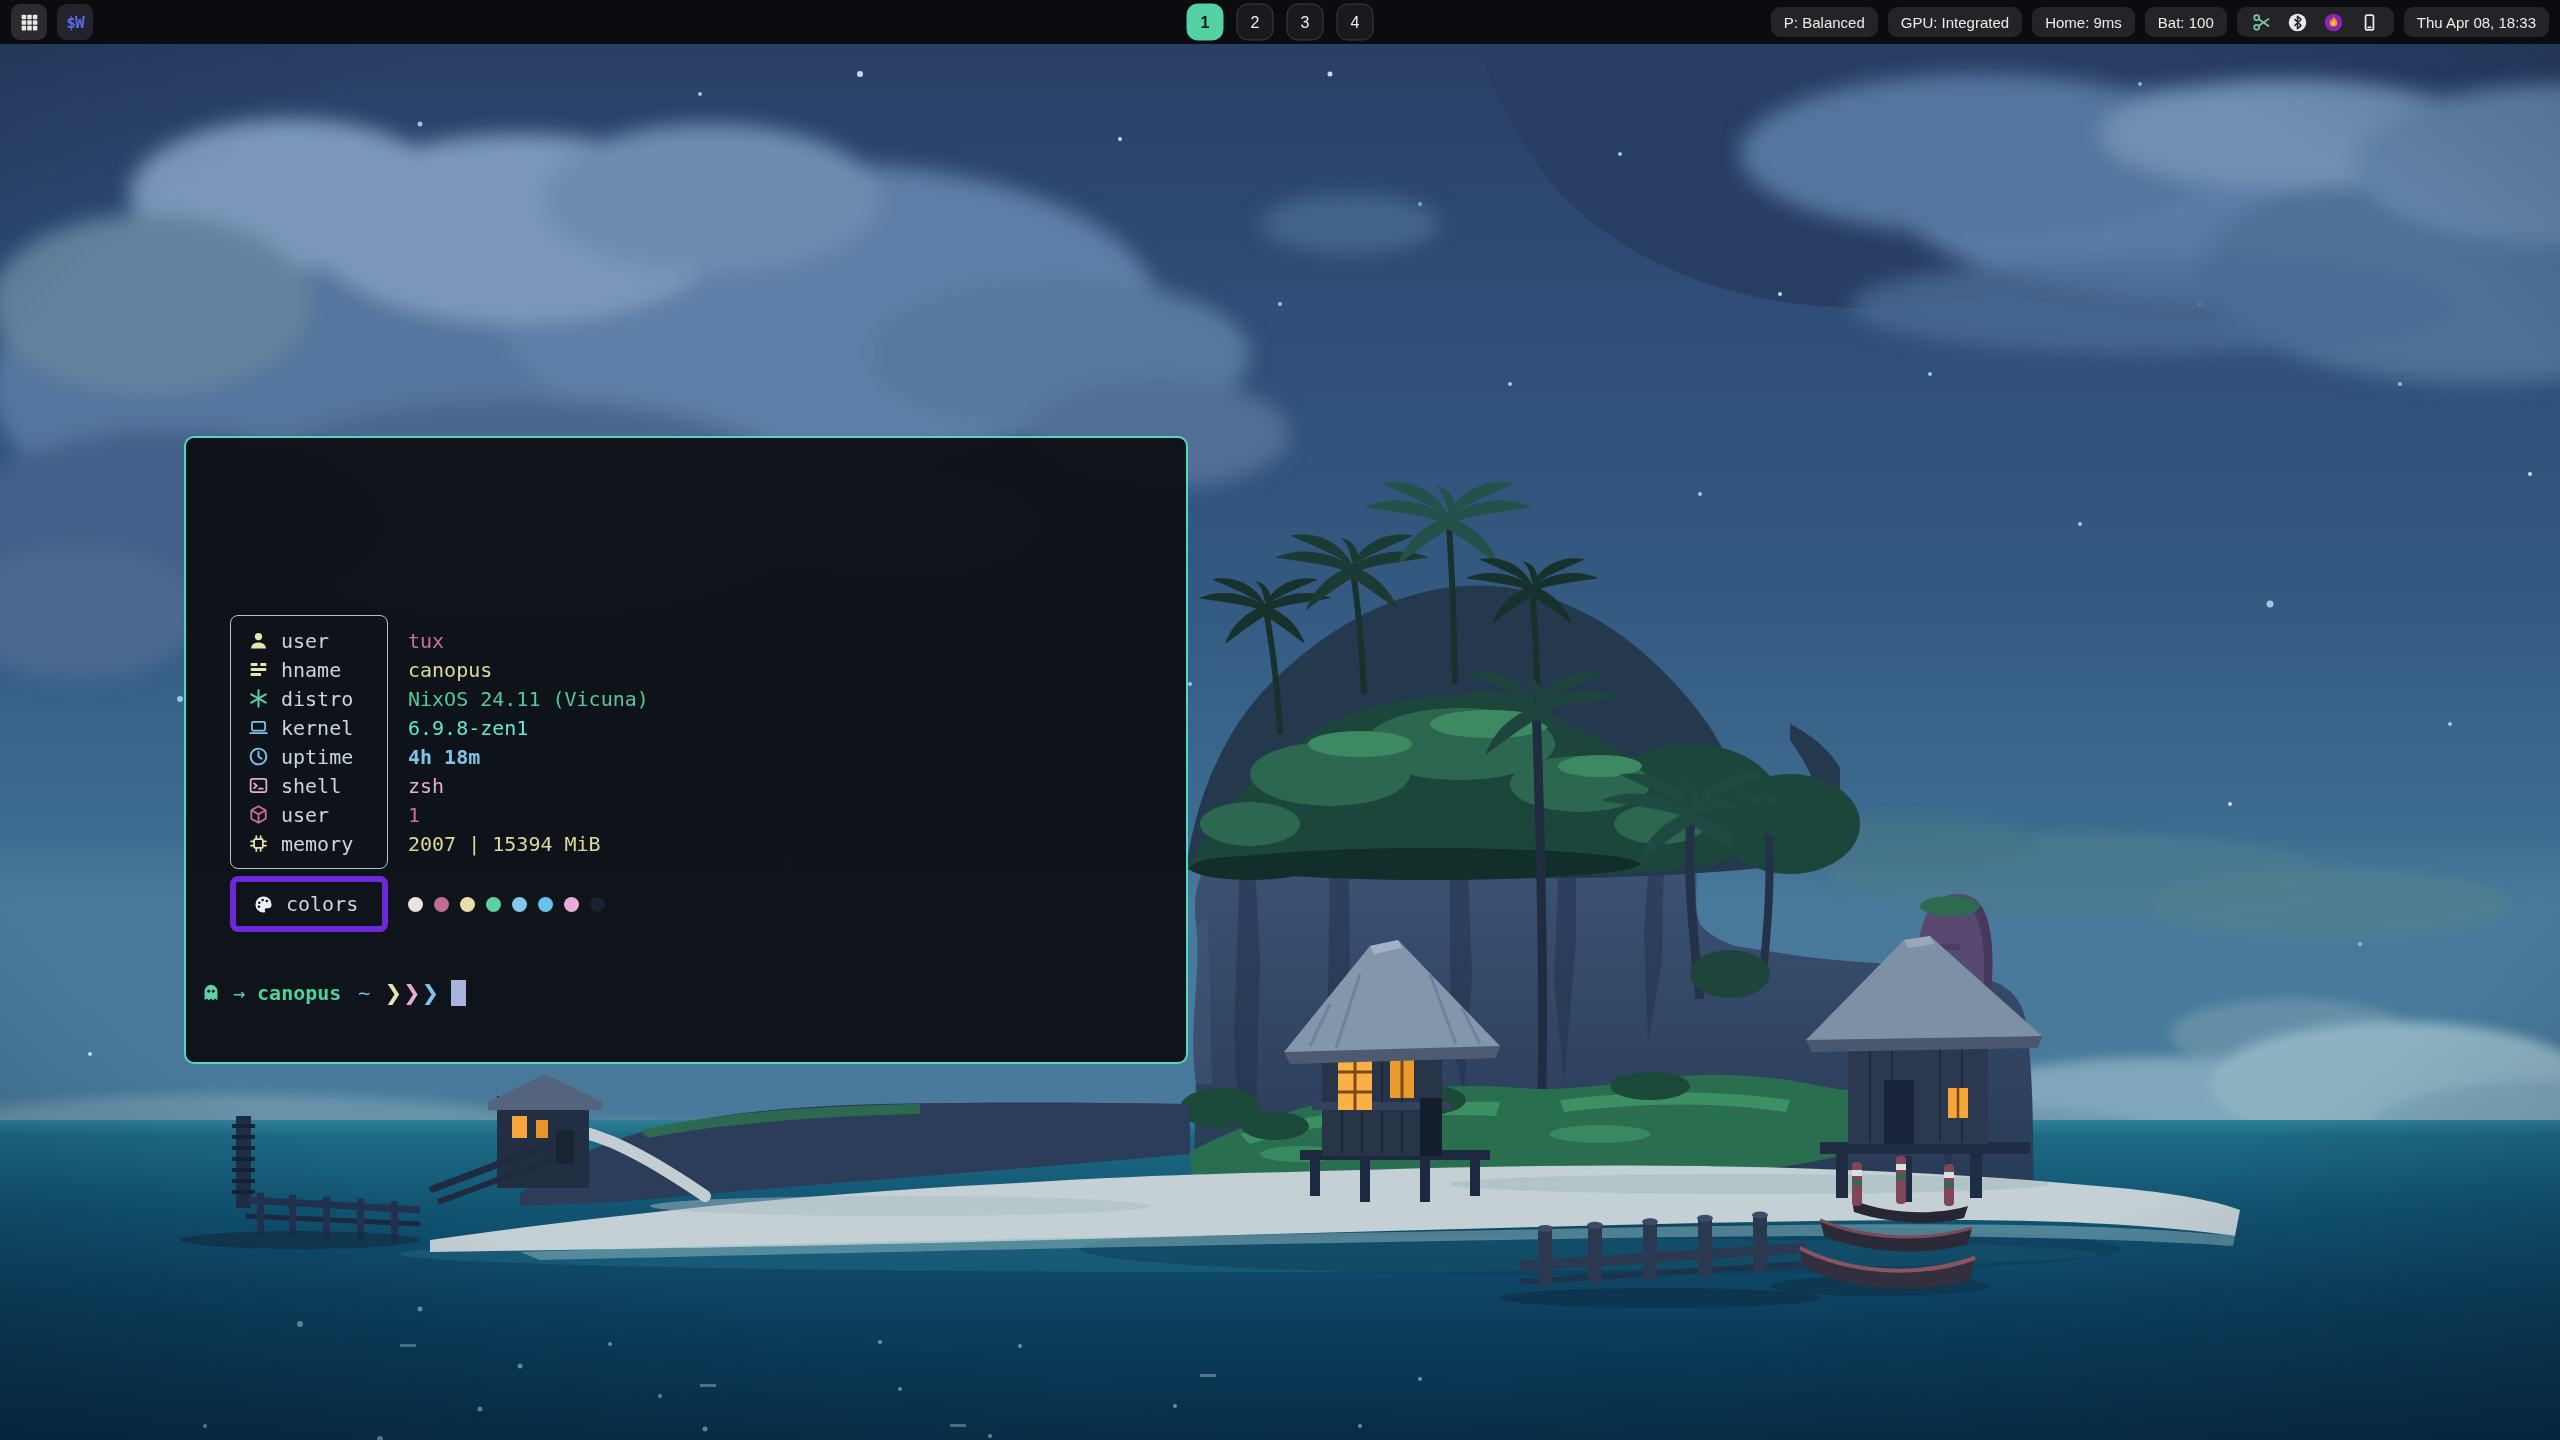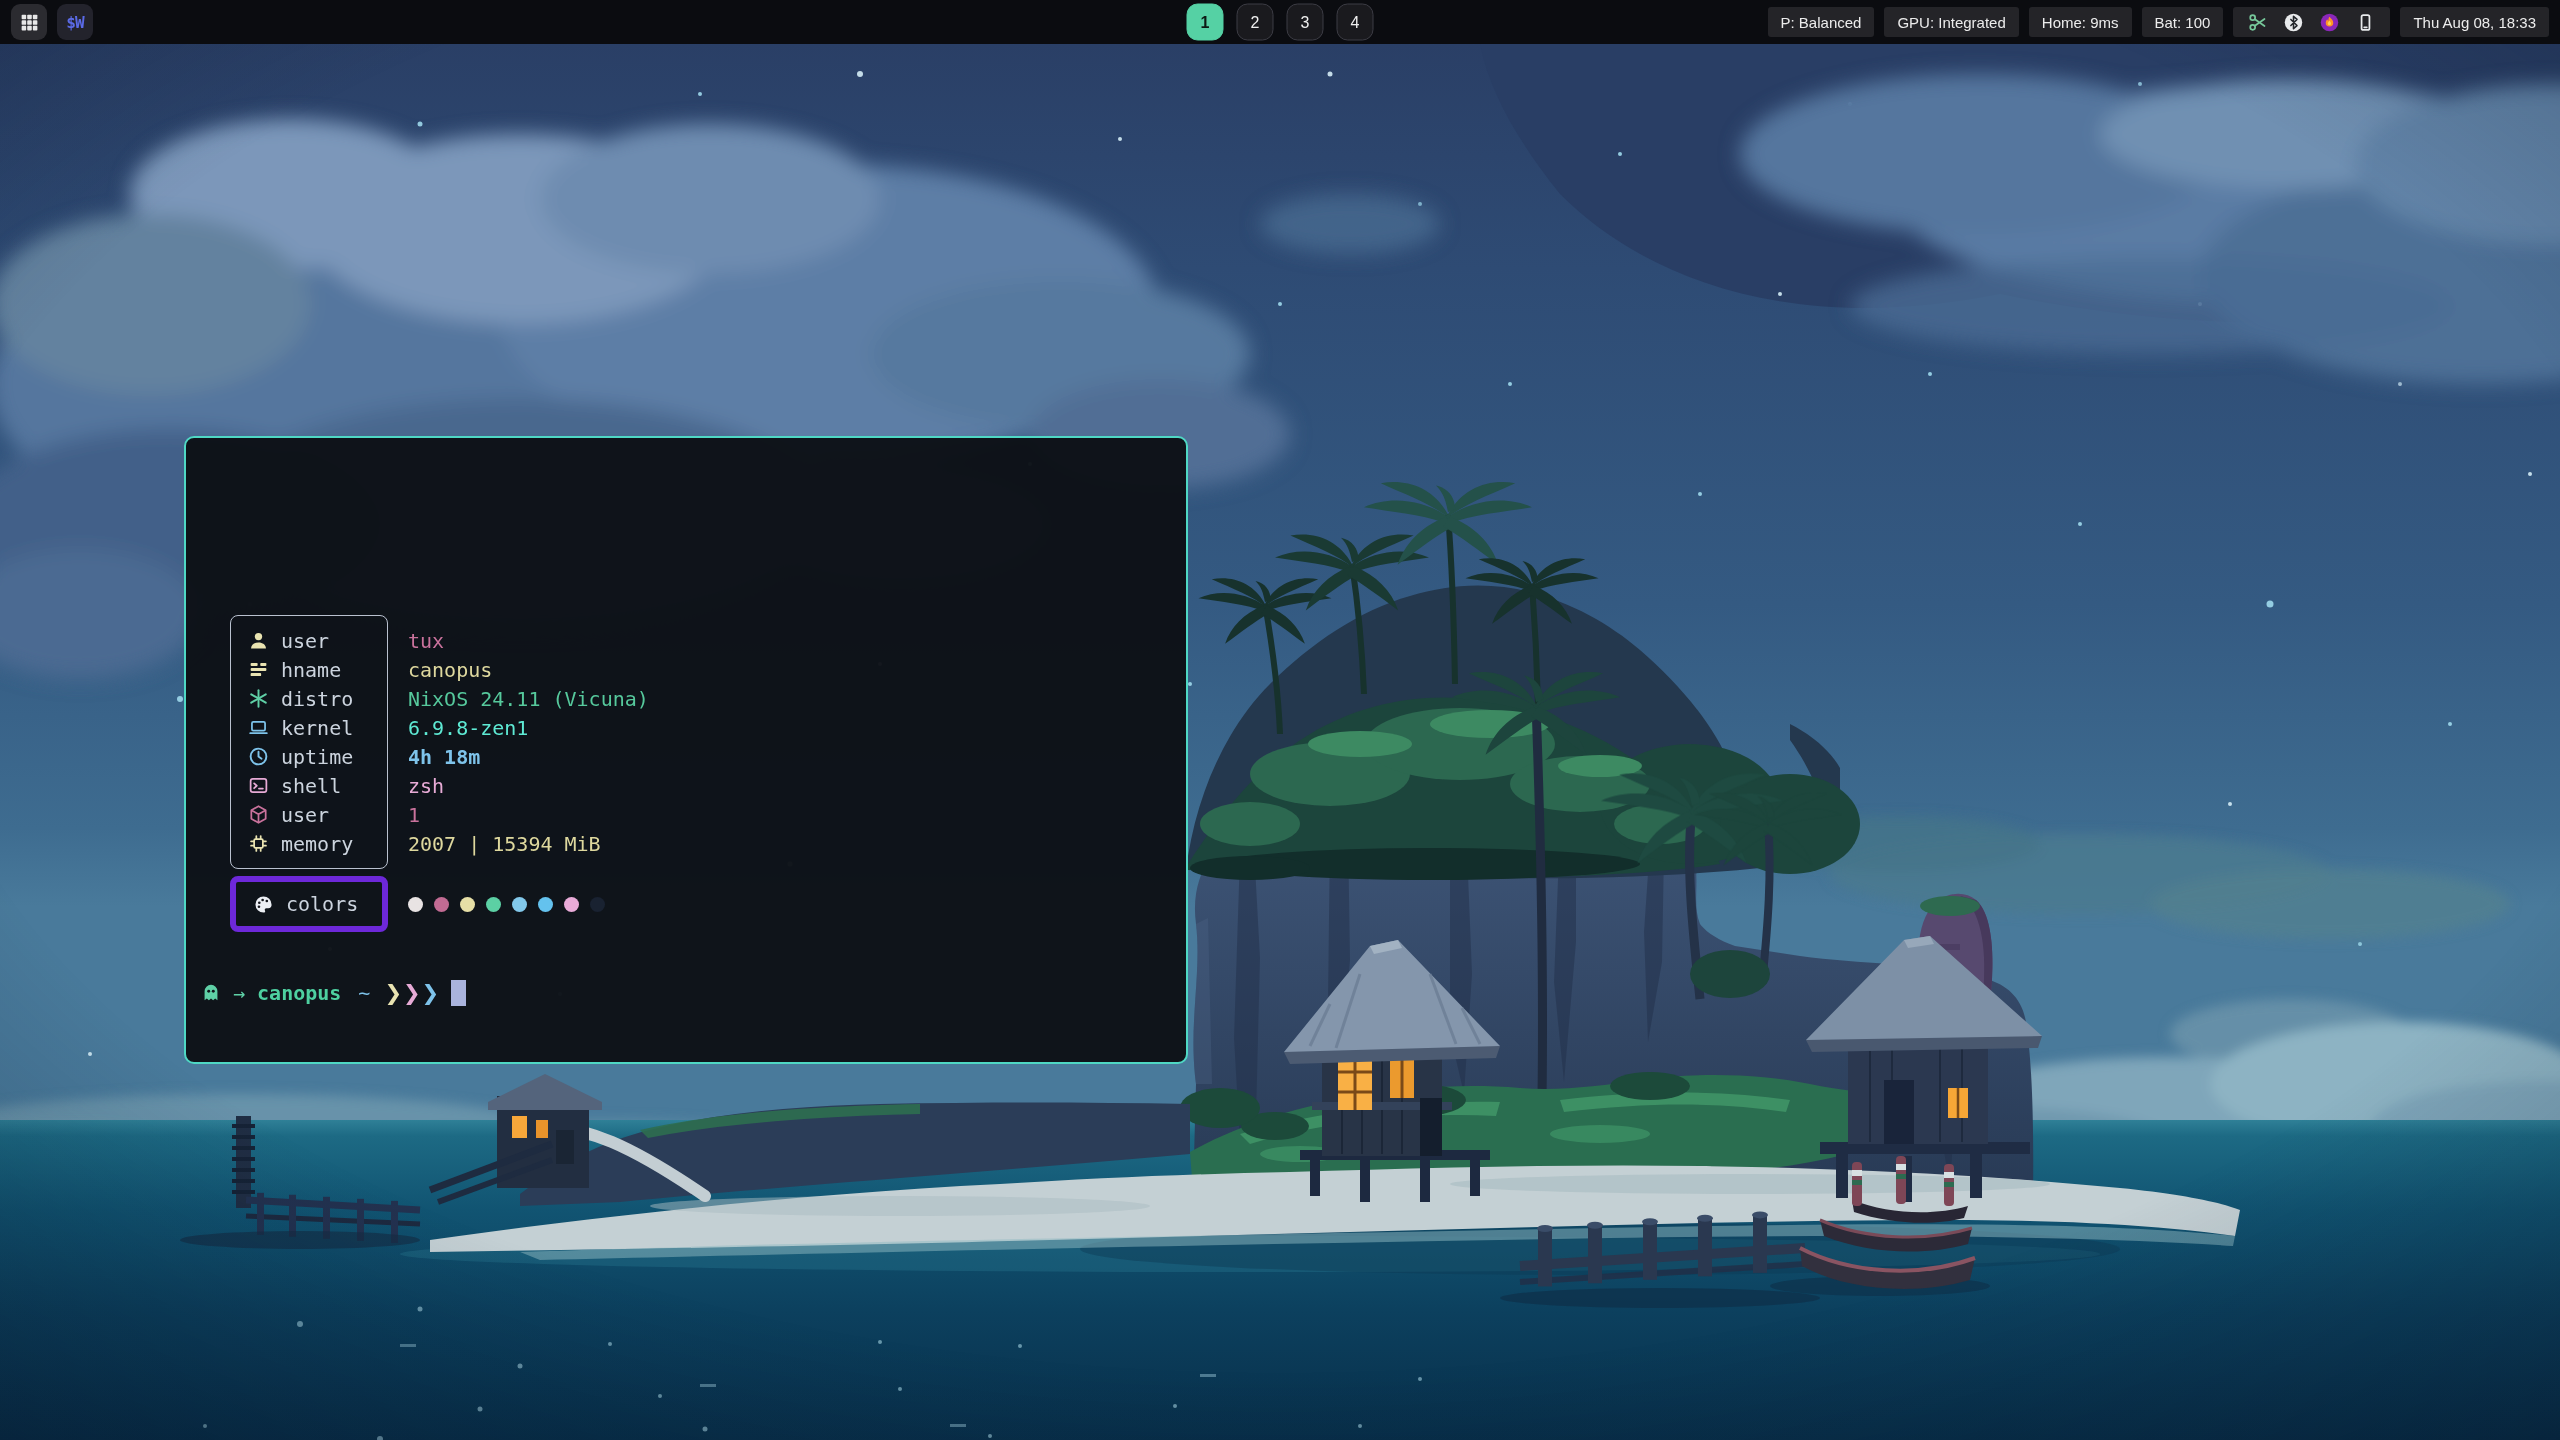--- a/index.html
+++ b/index.html
@@ -11,21 +11,21 @@
           display:flex;align-items:center;padding:0 11px;box-sizing:border-box;z-index:30;}
   .topbar-left{display:flex;gap:10px;align-items:center;}
   .btn-sq{width:36px;height:36px;border-radius:9px;background:#2b2b30;display:flex;
           align-items:center;justify-content:center;cursor:default;}
   .btn-term{background:#23232c;color:#5b6be8;font:bold 16px "DejaVu Sans Mono",monospace;letter-spacing:-1px;}
   .topbar-center{position:absolute;left:50%;top:50%;transform:translate(-50%,-50%);display:flex;gap:13px;}
   .ws{min-width:37px;height:37px;border-radius:11px;background:#1a1a1e;border:1px solid #3c3c44;
       color:#efefef;display:flex;align-items:center;justify-content:center;font-size:16px;box-sizing:border-box;}
   .ws.active{background:var(--ws-active,#55d1a4);border-color:var(--ws-active,#55d1a4);color:#0d1a14;font-weight:bold;}
   .topbar-right{margin-left:auto;display:flex;gap:10px;align-items:center;}
-  .pill{height:30px;border-radius:3px;background:#242428;color:#ececec;display:flex;align-items:center;
+  .pill{height:30px;border-radius:9px;background:#242428;color:#ececec;display:flex;align-items:center;
         padding:0 13px;font-size:15px;white-space:nowrap;}
   .pill.tray{gap:15px;padding:0 14px;}
   .tray-ic{width:21px;height:21px;display:flex;align-items:center;justify-content:center;}
   .tray-ic svg{width:21px;height:21px;}
 
   
   .wallpaper{position:absolute;top:44px;left:0;z-index:1;}
 
   
   .terminal{position:absolute;left:184px;top:436px;width:1004px;height:628px;box-sizing:border-box;
@@ -518,21 +518,21 @@
           </svg>
         </span>
         <span class="tray-ic">
           <svg viewBox="0 0 24 24">
             <rect x="7.5" y="3.5" width="9" height="17" rx="2" fill="none" stroke="#e8eaec" stroke-width="2"></rect>
             <line x1="10.5" y1="17.5" x2="13.5" y2="17.5" stroke="#e8eaec" stroke-width="2" stroke-linecap="round"></line>
           </svg>
         </span>
       </div>
     <div class="pill">
-      <span>Thu Aug 08, 18:33</span>
+      <span>Thu Apr 08, 18:33</span>
     </div>
   </div>
 </div>
 
 <div class="terminal">
 
   <div class="term-fetch">
     <div class="fetch-flex">
       <div class="label-box" id="fetch-labels">
           <div class="f-row">

